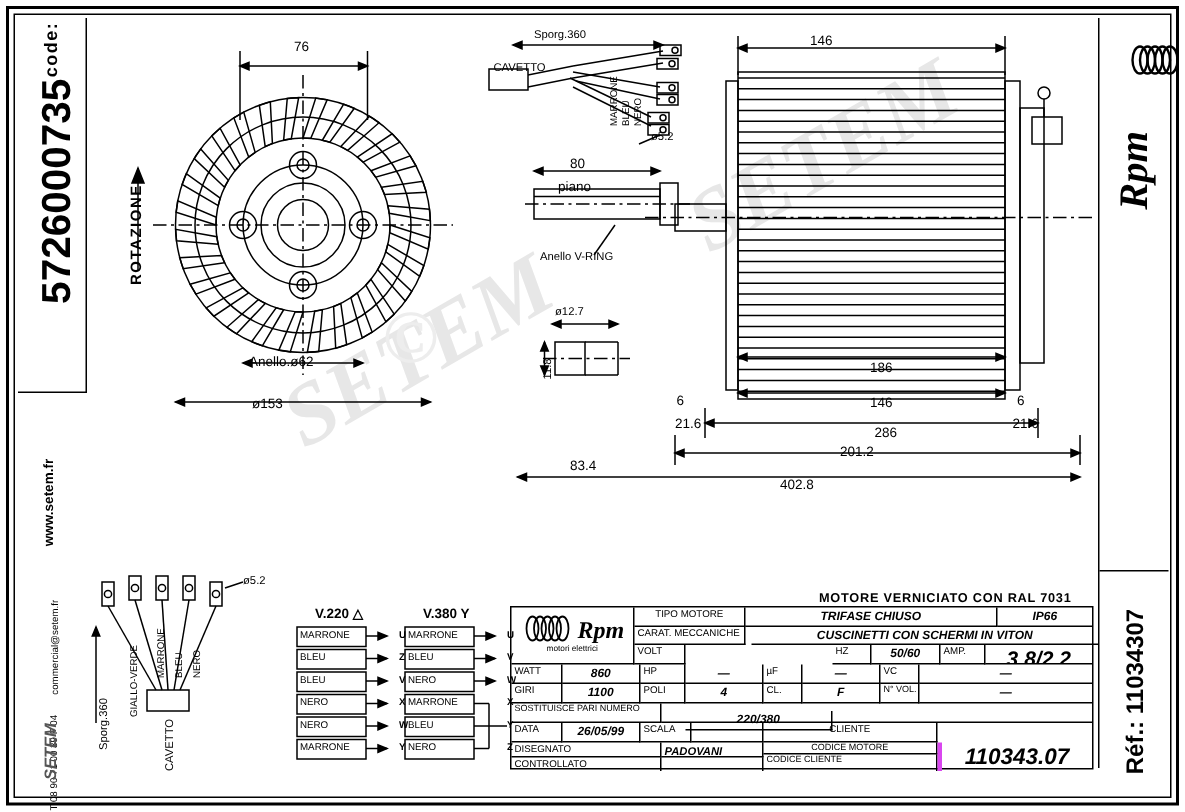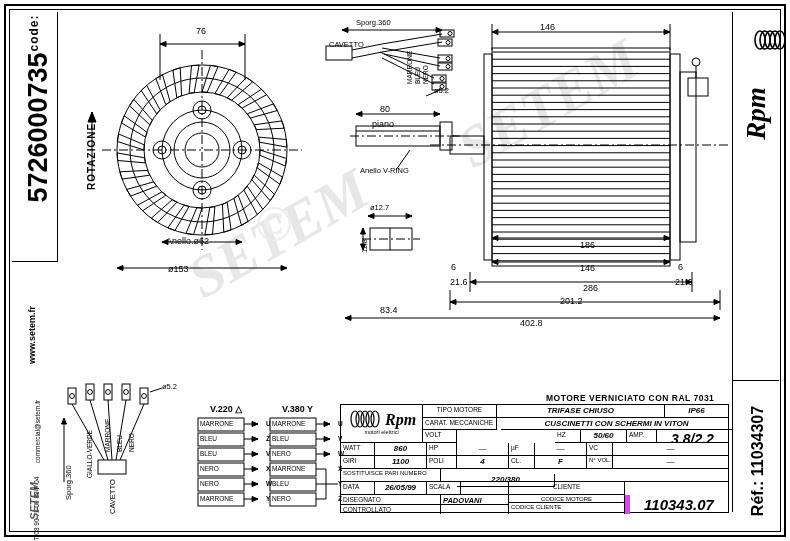--- a/index.html
+++ b/index.html
@@ -487,18 +487,18 @@
     <div class="cell" style="left:284px;top:77px;width:103px;height:13px;border-right:none;border-bottom:none;"></div>
 
     <div class="cell" style="left:0;top:90px;width:100px;height:10px;font-size:6.5px;">DISEGNATO</div>
     <div class="cell ital" style="left:100px;top:90px;width:68px;height:10px;font-size:7.5px;">PADOVANI</div>
     <div class="cell ctr" style="left:168px;top:90px;width:116px;height:8px;font-size:6px;">CODICE MOTORE</div>
 
     <div class="cell" style="left:0;top:100px;width:100px;height:9px;font-size:6.5px;border-bottom:none;">CONTROLLATO</div>
     <div class="cell ital" style="left:100px;top:100px;width:68px;height:9px;font-size:7.5px;border-bottom:none;"></div>
     <div class="cell" style="left:168px;top:98px;width:116px;height:11px;font-size:6px;border-bottom:none;">CODICE CLIENTE</div>
 
-    <div style="position:absolute;left:284px;top:90px;width:103px;height:19px;border-left:5px solid #d946ef;box-sizing:border-box;text-align:center;font-size:15px;font-weight:bold;font-style:italic;line-height:19px;">110343.07</div>
+    <div style="position:absolute;left:284px;top:90px;width:103px;height:19px;border-left:3px solid #d946ef;box-sizing:border-box;text-align:center;font-size:15px;font-weight:bold;font-style:italic;line-height:19px;">110343.07</div>
   </div>
 
   <div class="lbl rot90" style="left:28px;top:520px;font-size:11px;font-weight:bold;font-style:italic;color:#555;">SETEM</div>
 
 </div>
 
 </body></html>

